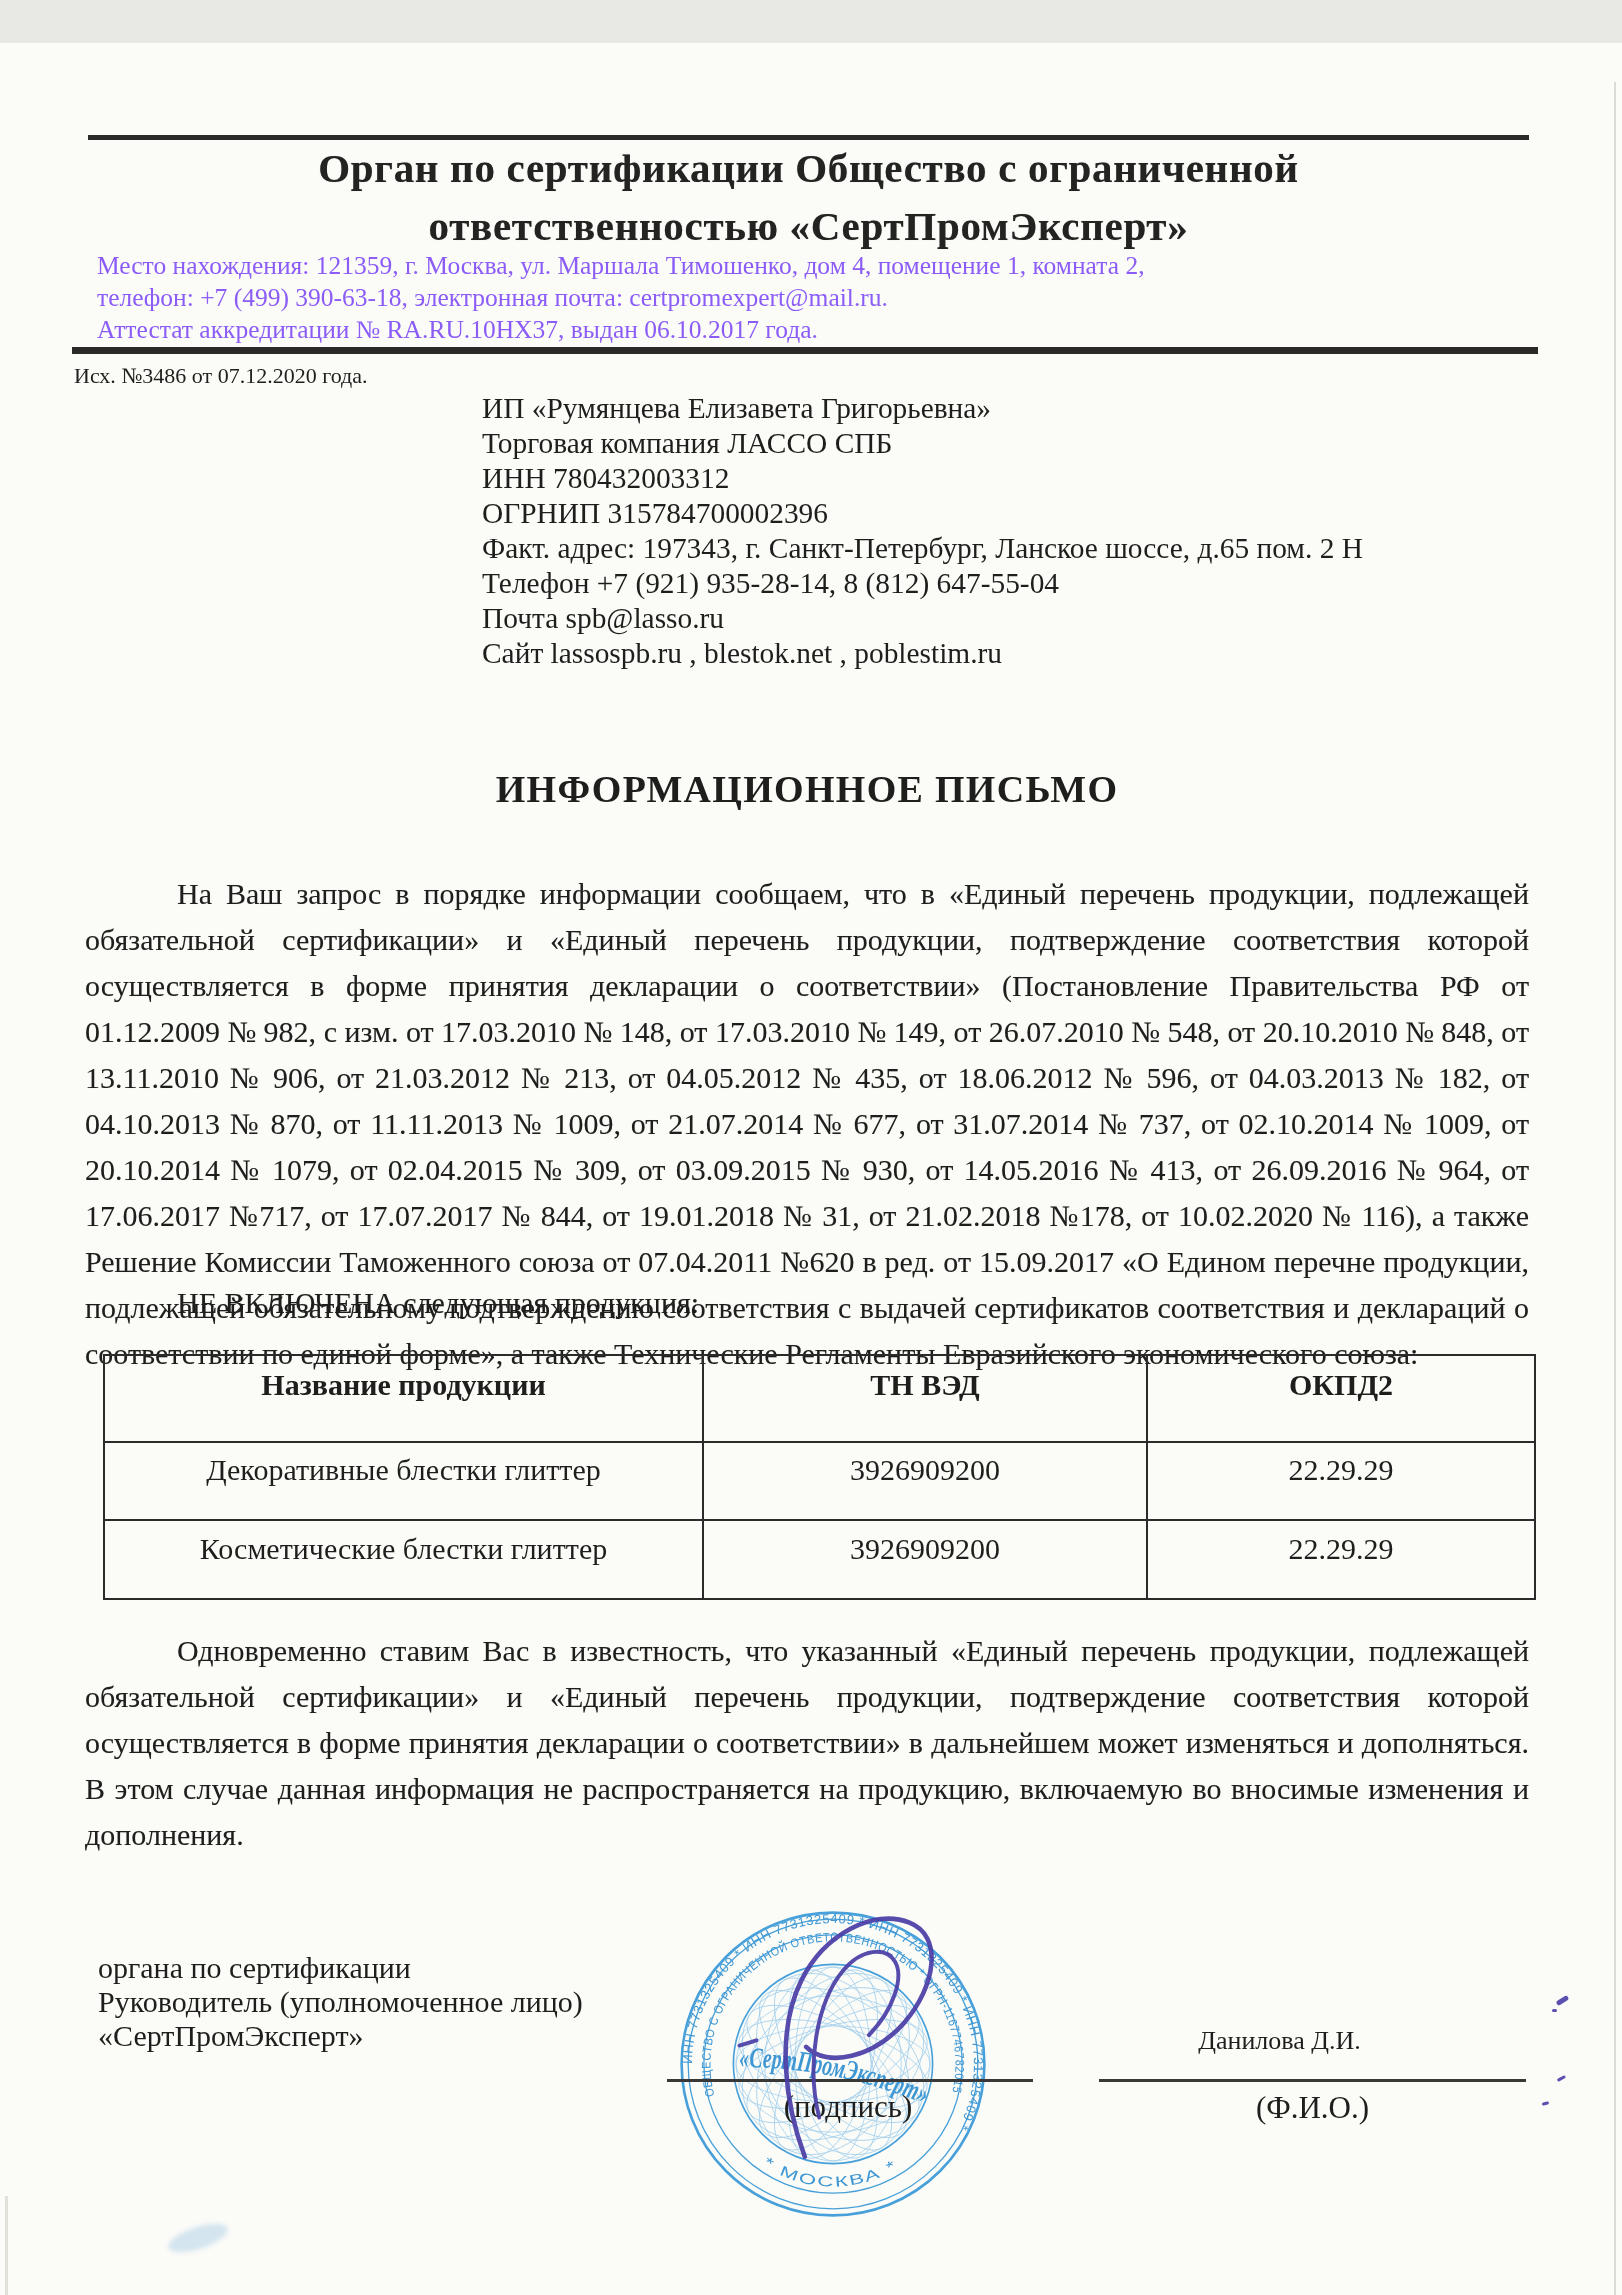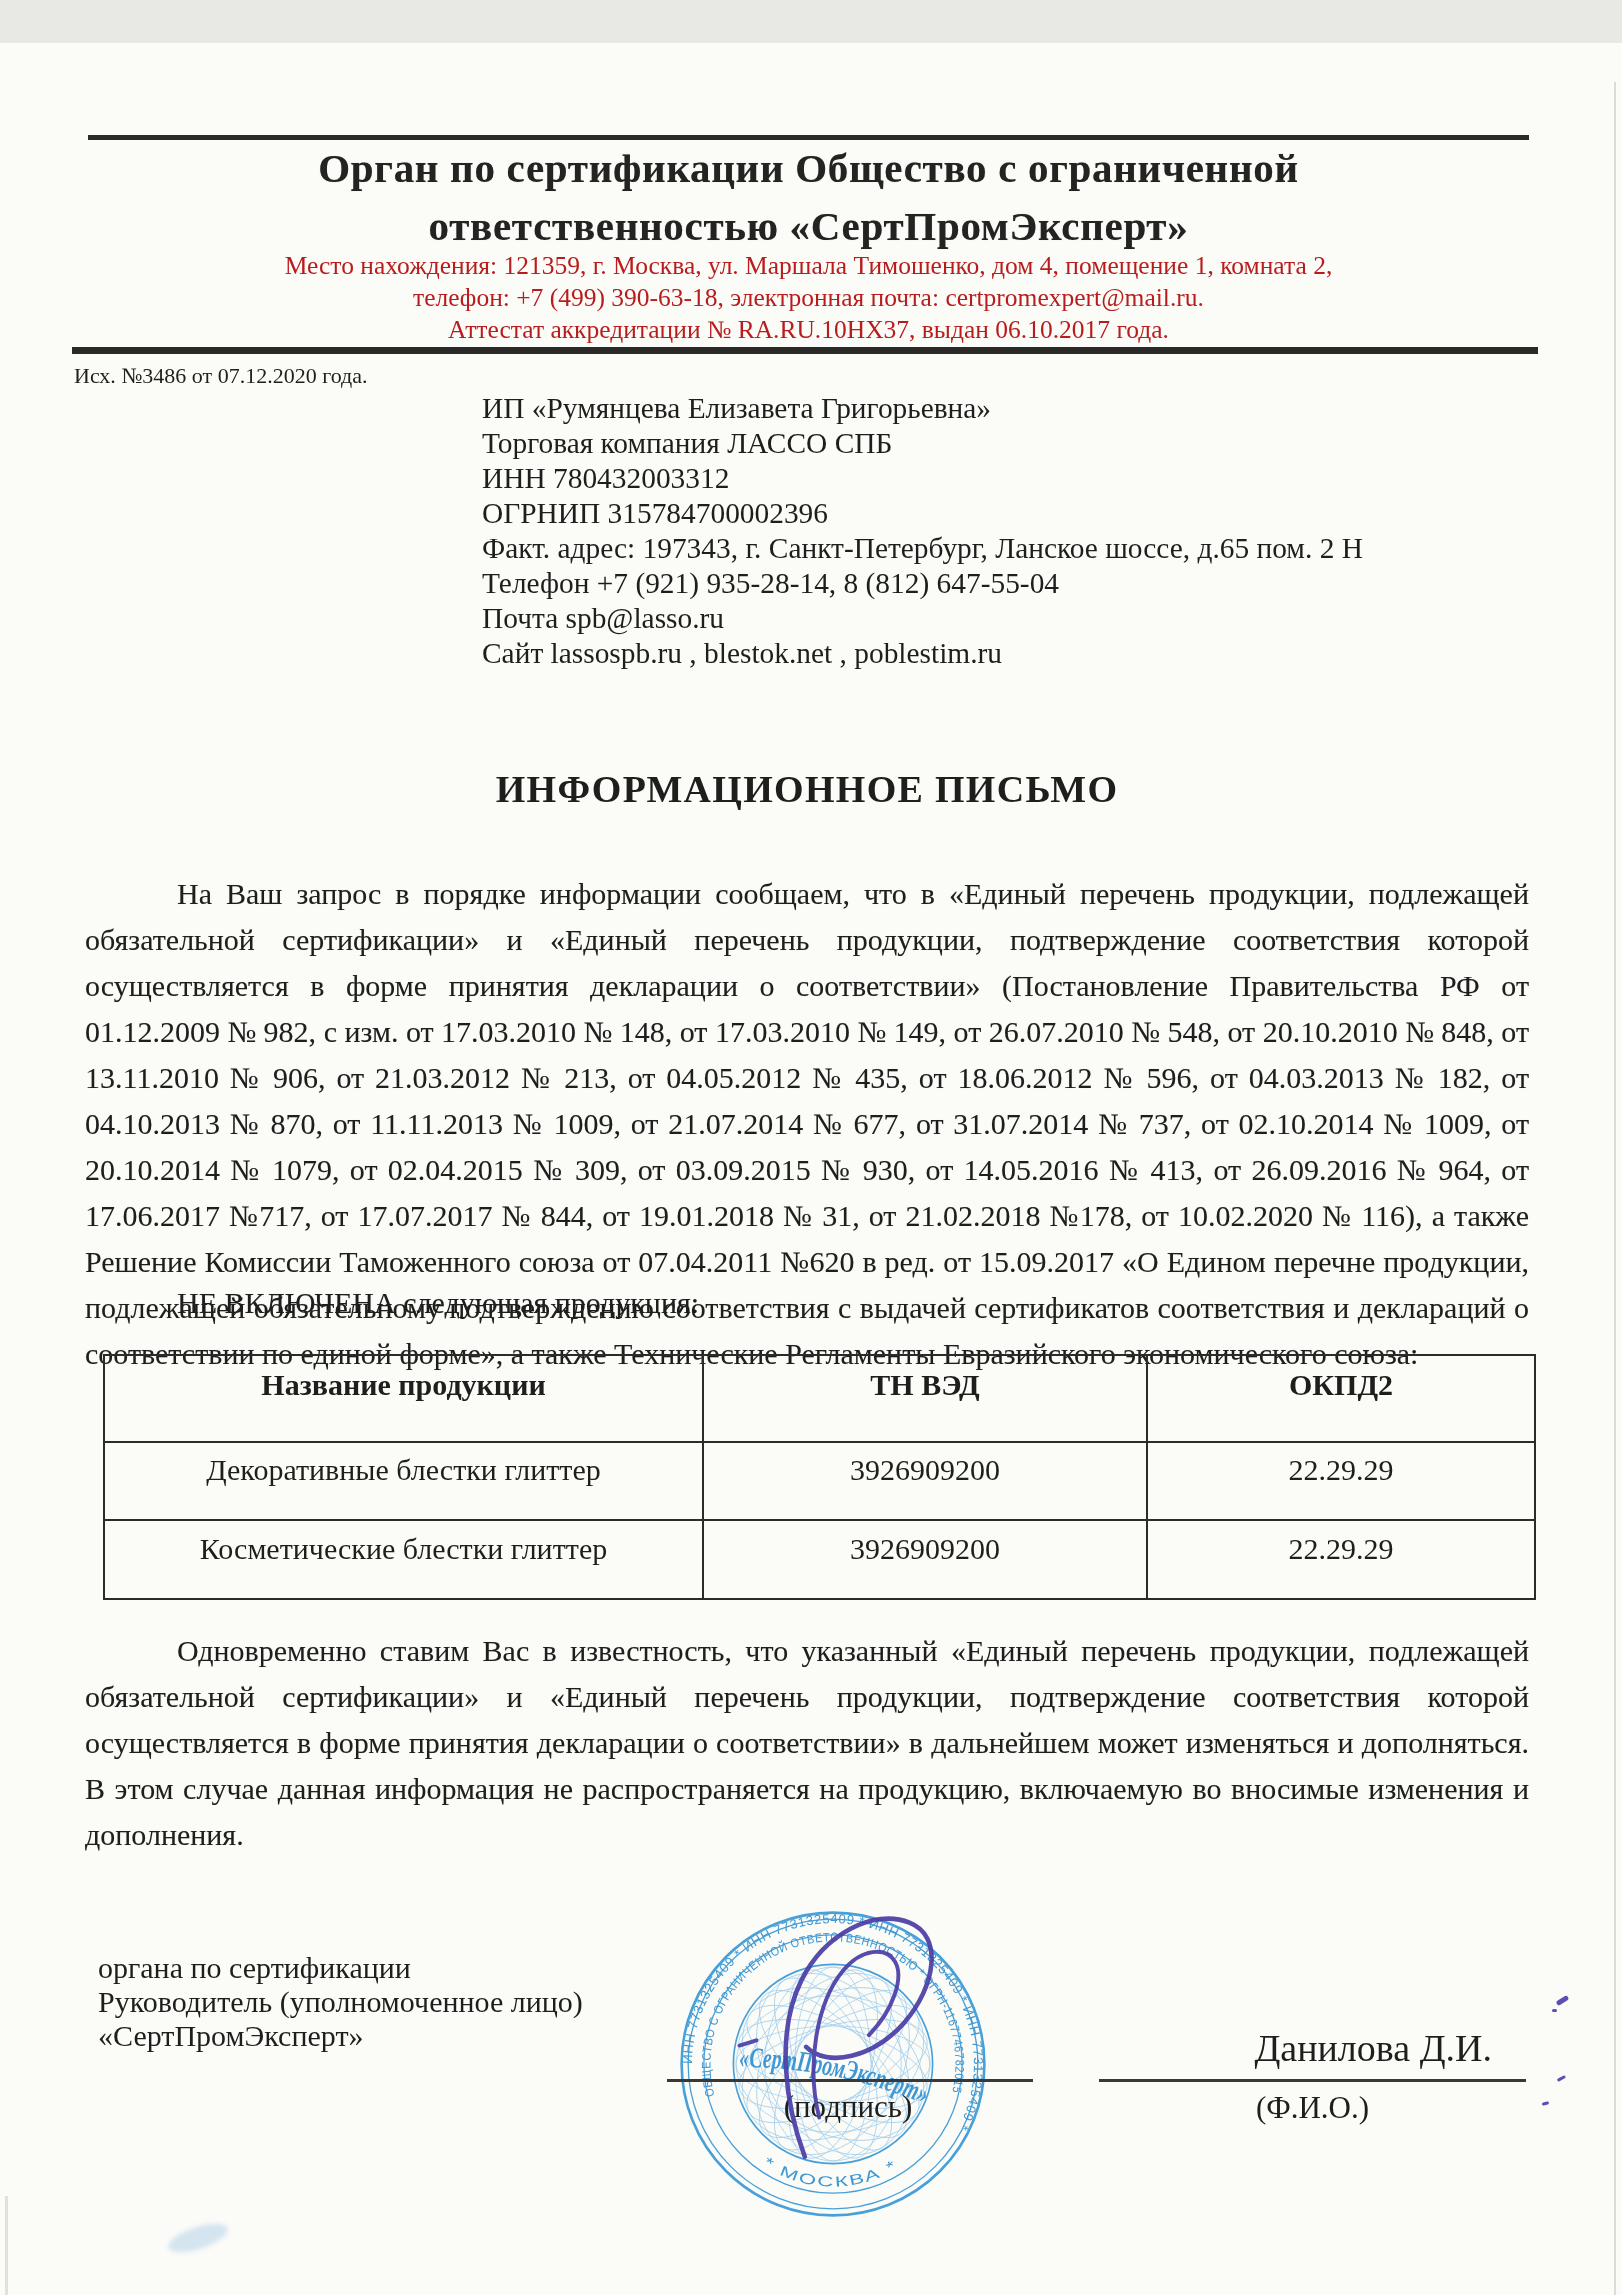--- a/index.html
+++ b/index.html
@@ -14,22 +14,22 @@
   }
   .abs{position:absolute;}
   .rule{background:#2c2a28;}
   .hdr-title{
     left:88px;top:96px;width:1441px;
     text-align:center;font-weight:bold;font-size:41px;line-height:58px;
     letter-spacing:0.7px;color:#232321;
     text-shadow:0 0 0.7px rgba(20,20,20,.4);
   }
   .hdr-addr{
-    left:88px;top:207px;width:1441px;
-    text-align:center;font-size:25.5px;line-height:32px;color:#b91c1c;
+    left:97px;top:207px;width:1441px;
+    text-align:left;font-size:25.5px;line-height:32px;color:#8b5cf6;
   }
   .ref-line{left:74px;top:320px;font-size:22px;}
   .recipient{
     right:94px;top:348px;width:1047px;
     text-align:left;font-size:29.4px;line-height:35px;
   }
   .letter-title{
     left:85px;top:724px;width:1444px;
     text-align:center;font-weight:bold;font-size:38px;letter-spacing:1.3px;
   }
@@ -50,21 +50,21 @@
   table.products th,table.products td{
     border:2.6px solid #2b2b29;
     text-align:center;vertical-align:top;
     padding:8px;
   }
   table.products th{font-weight:bold;height:65px;padding-top:11.8px;}
   table.products td{height:58px;padding-top:10.5px;}
   .roles{left:98px;top:1908px;font-size:30px;line-height:34px;}
   .sig-line{height:3.3px;background:#3a3836;}
   .caption{font-size:31px;text-align:center;}
-  .name-label{font-size:38px;text-align:right;font-family:Liberation Serif, serif;}
+  .name-label{font-size:26px;text-align:center;font-family:Liberation Serif, serif;}
   .stamp-svg{left:679px;top:1867px;z-index:3;}
   .autograph-svg{left:641px;top:1839px;z-index:6;}
   .over-stamp{z-index:5;}
   .speck{position:absolute;background:#5b4fb0;border-radius:2.6px;z-index:2;}
   .edge-line{left:1614px;top:39px;width:2px;height:2225px;background:#dcdcd6;}
   .edge-left{left:5.2px;top:2153px;width:3.3px;height:143px;background:#e2e1da;}
   .bottom-strip{left:0;top:2285px;width:1623px;height:10.5px;background:#f4f1e2;}
   .blue-smudge{
     left:167px;top:2184px;width:62px;height:22px;
     background:rgba(125,178,220,.30);

